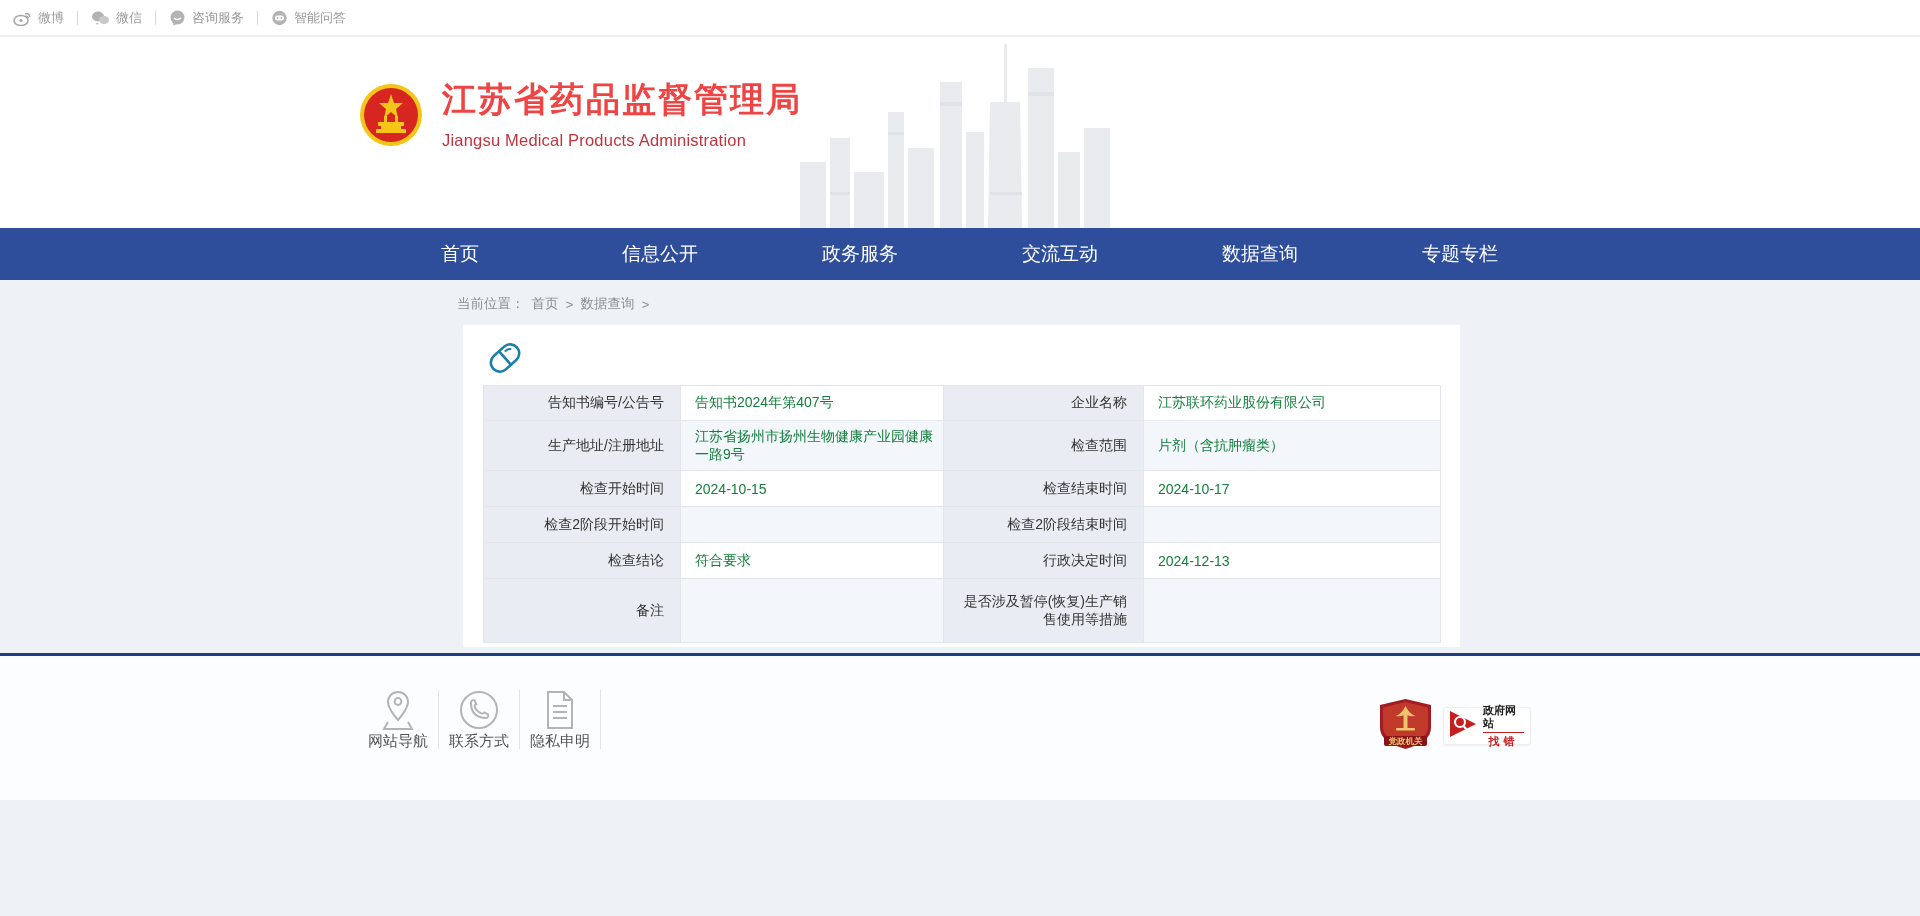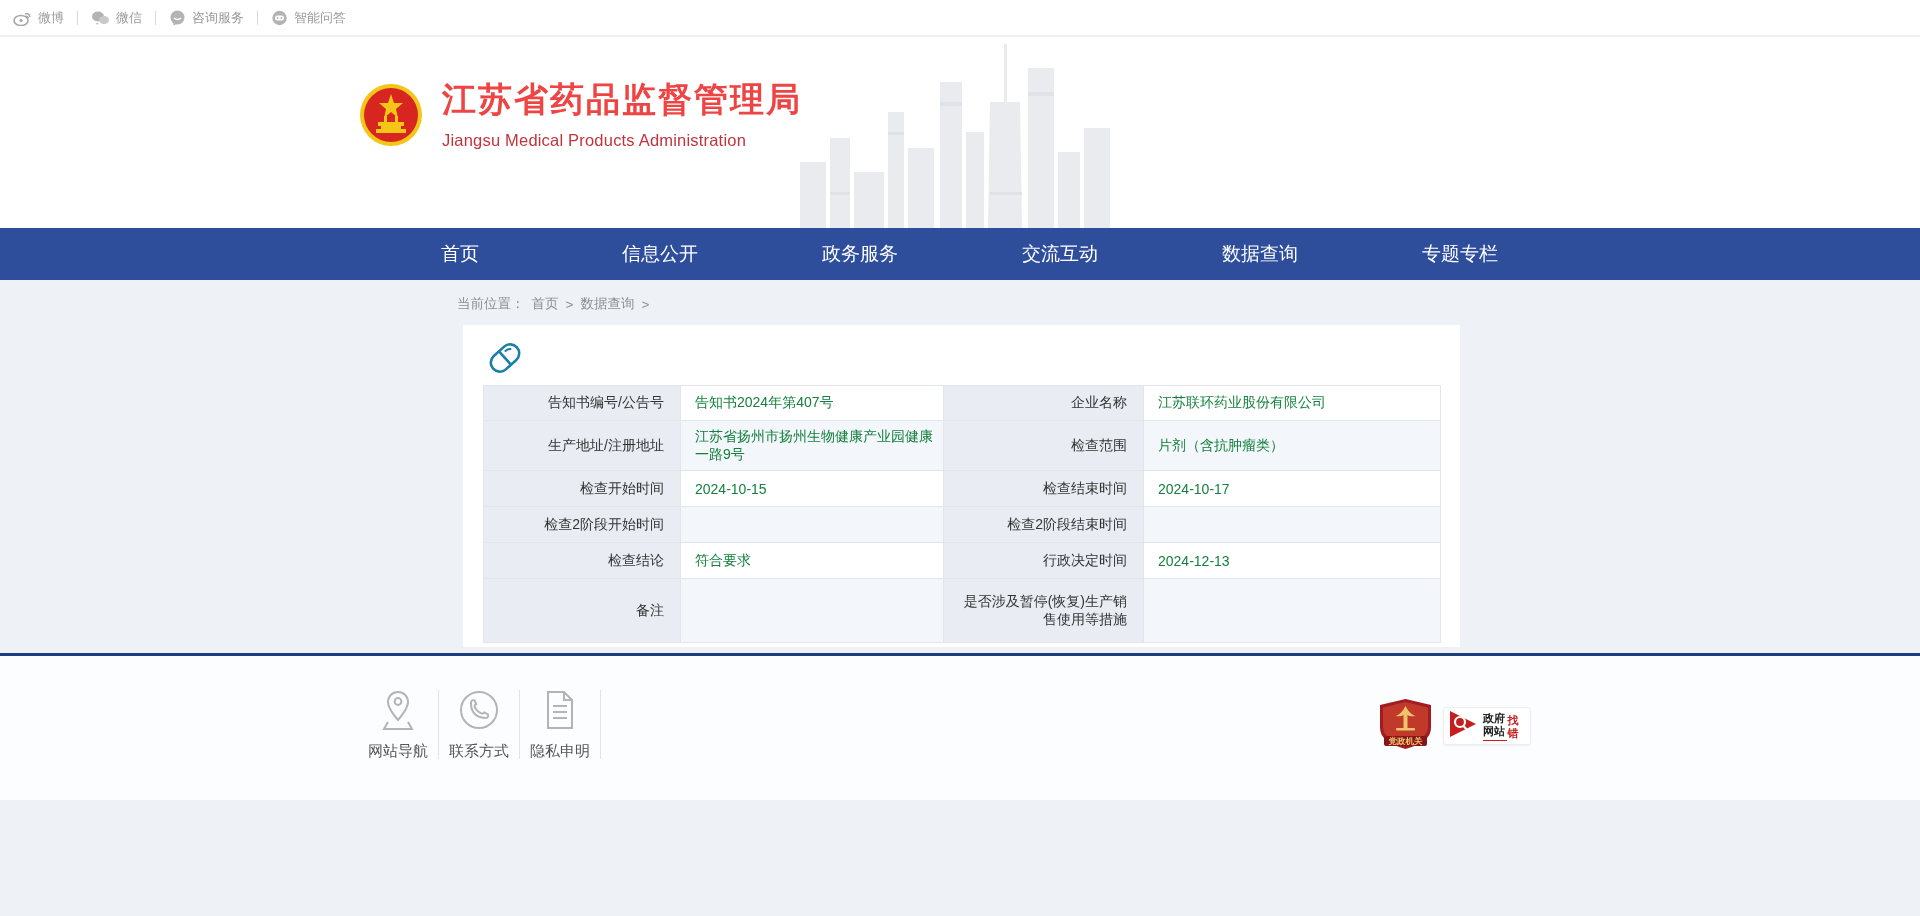--- a/index.html
+++ b/index.html
@@ -42,31 +42,31 @@
   td.lbl { background:#e9edf3; text-align:right; padding:4px 16px 4px 8px; color:#333; }
   td.val { text-align:left; padding:4px 10px 4px 14px; color:#15803d; background:#fff; }
   tr.alt td.val { background:#f3f6fa; }
   .c1 { width:197px; } .c2 { width:263px; } .c3 { width:200px; } .c4 { width:297px; }
   .h35{height:35px;} .h50{height:50px;} .h36{height:36px;} .h64{height:64px;}
 
   
   .footer-divider { position:absolute; left:0; top:653px; width:1920px; height:3px; background:#1e3f7f; }
   .footer { position:absolute; left:0; top:656px; width:1920px; height:144px; background:#fcfdfe; }
   .footer-links { position:absolute; left:358px; top:32px; display:flex; align-items:stretch; }
-  .footer-link { width:80px; display:flex; flex-direction:column; align-items:center; gap:10px;
+  .footer-link { width:80px; display:flex; flex-direction:column; align-items:center; 
                  cursor:pointer; color:#555; font-size:15px; }
   .footer-link svg { display:block; }
   .flink-sep { width:1px; background:#e3e3e3; margin:2px 0; }
   .footer-text { position:absolute; left:620px; top:34px; width:810px; text-align:center;
                  font-size:15px; color:#555; line-height:25px; }
   .badges { position:absolute; left:1378px; top:42px; display:flex; align-items:center; gap:10px; }
   .badge-find { width:88px; height:38px; background:#fff; border:1px solid #eee; border-radius:3px;
                 display:flex; align-items:center; padding:0 6px 0 4px; gap:5px; cursor:pointer;
                 box-shadow:0 1px 2px rgba(0,0,0,0.06); }
-  .badge-find-txt { display:flex; flex-direction:row; align-items:center; line-height:13px; }
+  .badge-find-txt { display:flex; flex-direction:column; align-items:center; line-height:13px; }
   .bf-title { font-size:11px; font-weight:bold; color:#222; border-bottom:1px solid #c41e1e; padding-bottom:2px; }
   .bf-sub { font-size:11px; color:#c41e1e; letter-spacing:4px; margin-top:2px; font-weight:bold; }
   .badge-shield { cursor:pointer; }
 </style>
 </head>
 <body>
 
 <div class="topbar">
   <div class="topbar-item">
     <span>

